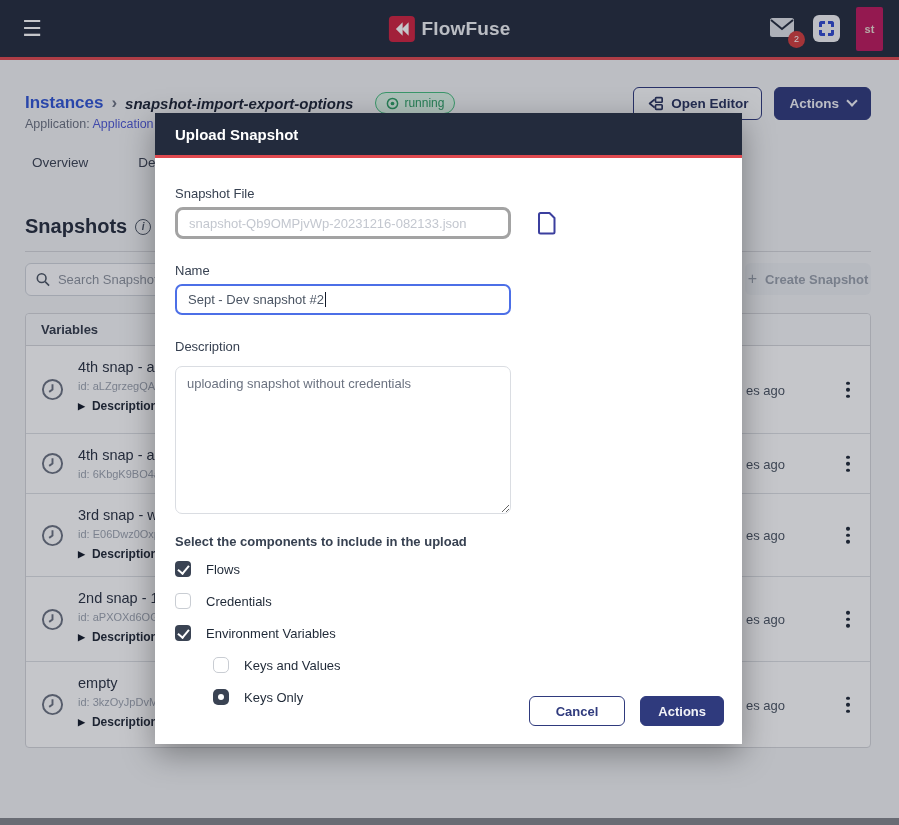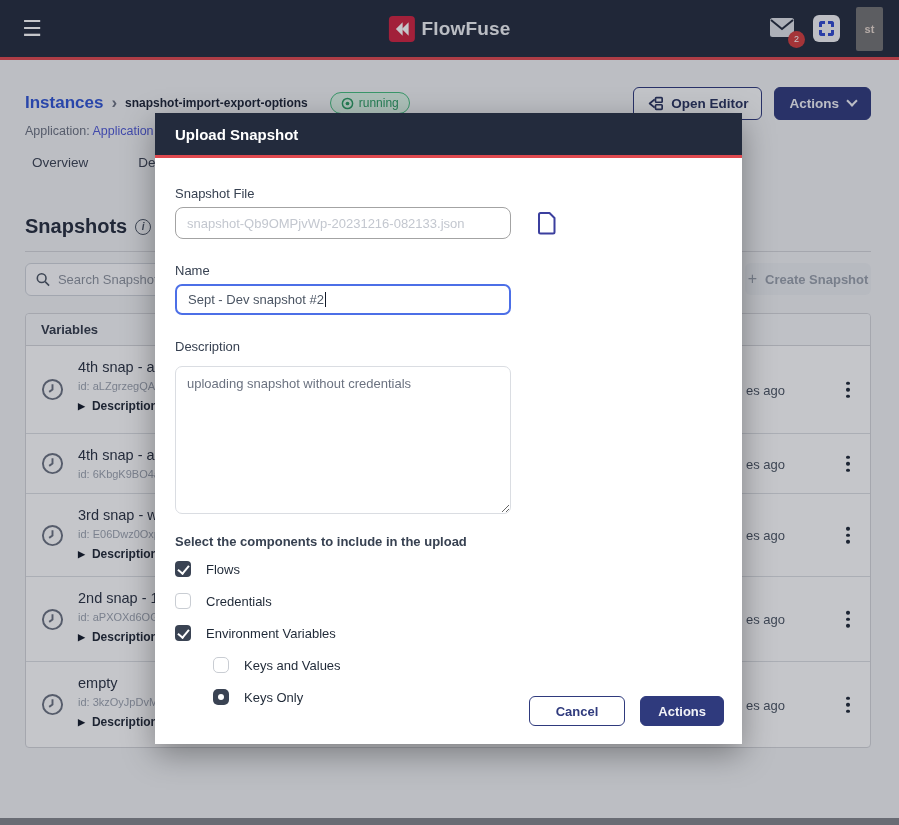--- a/index.html
+++ b/index.html
@@ -13,39 +13,39 @@
   .hamburger { color:#fff; font-size:22px; cursor:pointer; width:32px; text-align:center; }
   .brand { position:absolute; left:50%; transform:translateX(-50%); display:flex; align-items:center; gap:7px; }
   .brand-mark { width:26px; height:26px; background:#D0223F; border-radius:4px; display:flex; align-items:center; justify-content:center; }
   .brand-name { color:#F1F3F6; font-size:19px; font-weight:700; letter-spacing:.2px; }
   .nav-right { display:flex; align-items:center; gap:16px; }
   .mail-wrap { position:relative; width:28px; height:24px; }
   .badge { position:absolute; right:-8px; bottom:-7px; min-width:17px; height:17px; border-radius:50%;
            background:#D33C3C; color:#fff; font-size:9px; display:flex; align-items:center; justify-content:center; }
   .team-icon { width:27px; height:27px; background:#F4F5F7; border-radius:6px; display:flex; align-items:center; justify-content:center; }
   .team-icon-inner { width:15px; height:15px; border:3px dashed #2F49D1; border-radius:3px; }
-  .avatar { width:27px; height:44px; border-radius:2px; background:#737373; color:#E9DACF; font-size:11px;
+  .avatar { width:27px; height:44px; border-radius:2px; background:#be185d; color:#E9DACF; font-size:11px;
             display:flex; align-items:center; justify-content:center; font-weight:700; }
 
   
   .breadcrumb-row { position:absolute; top:86px; left:25px; right:28px; display:flex; align-items:center; height:34px; }
   .crumb-parent { color:#2F55D4; font-size:17px; font-weight:700; cursor:pointer; }
   .crumb-sep { color:#6B7280; font-size:17px; font-weight:700; margin:0 8px; }
-  .crumb-current { color:#1B2334; font-size:12px; font-weight:700; }
+  .crumb-current { color:#1B2334; font-size:15px; font-weight:700;font-style:italic; }
   .running-badge { margin-left:22px; display:flex; align-items:center; gap:5px; background:#DFF7E8;
                    border:1px solid #46C07F; border-radius:12px; height:22px; padding:0 10px;
                    color:#2B9E63; font-size:12px; }
   .hdr-buttons { margin-left:auto; display:flex; gap:12px; }
   .btn-outline-navy { display:flex; align-items:center; gap:7px; background:#FBFCFD; border:1.5px solid #2F3A7D;
                       color:#28335F; border-radius:6px; height:33px; padding:0 13px; font-size:13.5px; font-weight:700; cursor:pointer; }
   .btn-navy { display:flex; align-items:center; gap:9px; background:#2F3A7D; border:1px solid #2F3A7D; color:#F2F3F8;
               border-radius:6px; height:33px; padding:0 14px; font-size:13.5px; font-weight:700; cursor:pointer; }
   .chev-down { width:8px; height:8px; border-right:2px solid #F2F3F8; border-bottom:2px solid #F2F3F8;
                transform:rotate(45deg); margin-top:-4px; }
-  .app-row { position:absolute; top:124px; left:25px; font-size:12.5px; color:#6B7280; }
+  .app-row { position:absolute; top:117px; left:25px; font-size:12.5px; color:#6B7280; }
   .app-row a { color:#4F5AD6; text-decoration:none; cursor:pointer; }
   .tabs { position:absolute; top:155px; left:32px; display:flex; gap:50px; }
   .tab { font-size:13.5px; color:#3C4454; padding-bottom:8px; cursor:pointer; }
 
   
   .section-title { position:absolute; top:215px; left:25px; display:flex; align-items:center; gap:8px;
                    font-size:20px; font-weight:700; color:#242C3C; }
   .info-icon { width:16px; height:16px; border:1.4px solid #4B5563; border-radius:50%; color:#4B5563;
                font-size:10px; font-weight:700; display:flex; align-items:center; justify-content:center; font-style:italic; }
   .section-divider { position:absolute; top:251px; left:25px; width:846px; height:1px; background:#D4D6DA; }
@@ -77,21 +77,21 @@
   .kebab i { width:3.5px; height:3.5px; border-radius:50%; background:#1F2937; display:block; }
 
   
   .overlay { position:absolute; inset:0; background:rgba(22,28,43,0.25); z-index:5; }
   .modal { position:absolute; left:155px; top:113px; width:587px; height:631px; background:#FFFFFF; z-index:10;
            box-shadow:0 10px 30px rgba(0,0,0,.35); display:flex; flex-direction:column; }
   .modal-header { height:45px; background:#232B3D; border-bottom:3px solid #E0494F; display:flex; align-items:center;
                   padding:0 20px; color:#FFFFFF; font-size:15px; font-weight:700; flex:none; }
   .modal-body { padding:28px 20px 0 20px; position:relative; flex:1; }
   .field-label { font-size:13px; color:#374151; margin-bottom:6px; }
-  .text-input { width:336px; height:32px; border:1px solid #a3a3a3; border-radius:8px; display:flex; align-items:center;
+  .text-input { width:336px; height:32px; border:3px solid #a3a3a3; border-radius:8px; display:flex; align-items:center;
                 padding:0 11px; font-size:13px; background:#fff; }
   .file-row { display:flex; align-items:center; gap:26px; margin-bottom:24px; }
   .placeholder-text { color:#C3C7CF; white-space:nowrap; overflow:hidden; }
   .name-input { border:2px solid #4C6FE7; border-radius:7px; color:#4B5563; margin-bottom:24px; height:31px; }
   .caret { width:1px; height:15px; background:#111827; margin-left:1px; }
   .desc-area { width:336px; height:148px; border:1px solid #DADDE2; border-radius:7px; padding:9px 11px;
                font-size:13px; color:#6B7280; font-family:"Liberation Sans", sans-serif; resize:both; outline:none;
                margin-bottom:20px; display:block;margin-top:12px; }
   .components-label { font-size:13px; font-weight:700; color:#374151; margin-bottom:12px; }
   .opt-row { display:flex; align-items:center; gap:15px; margin-bottom:16px; cursor:pointer; }

